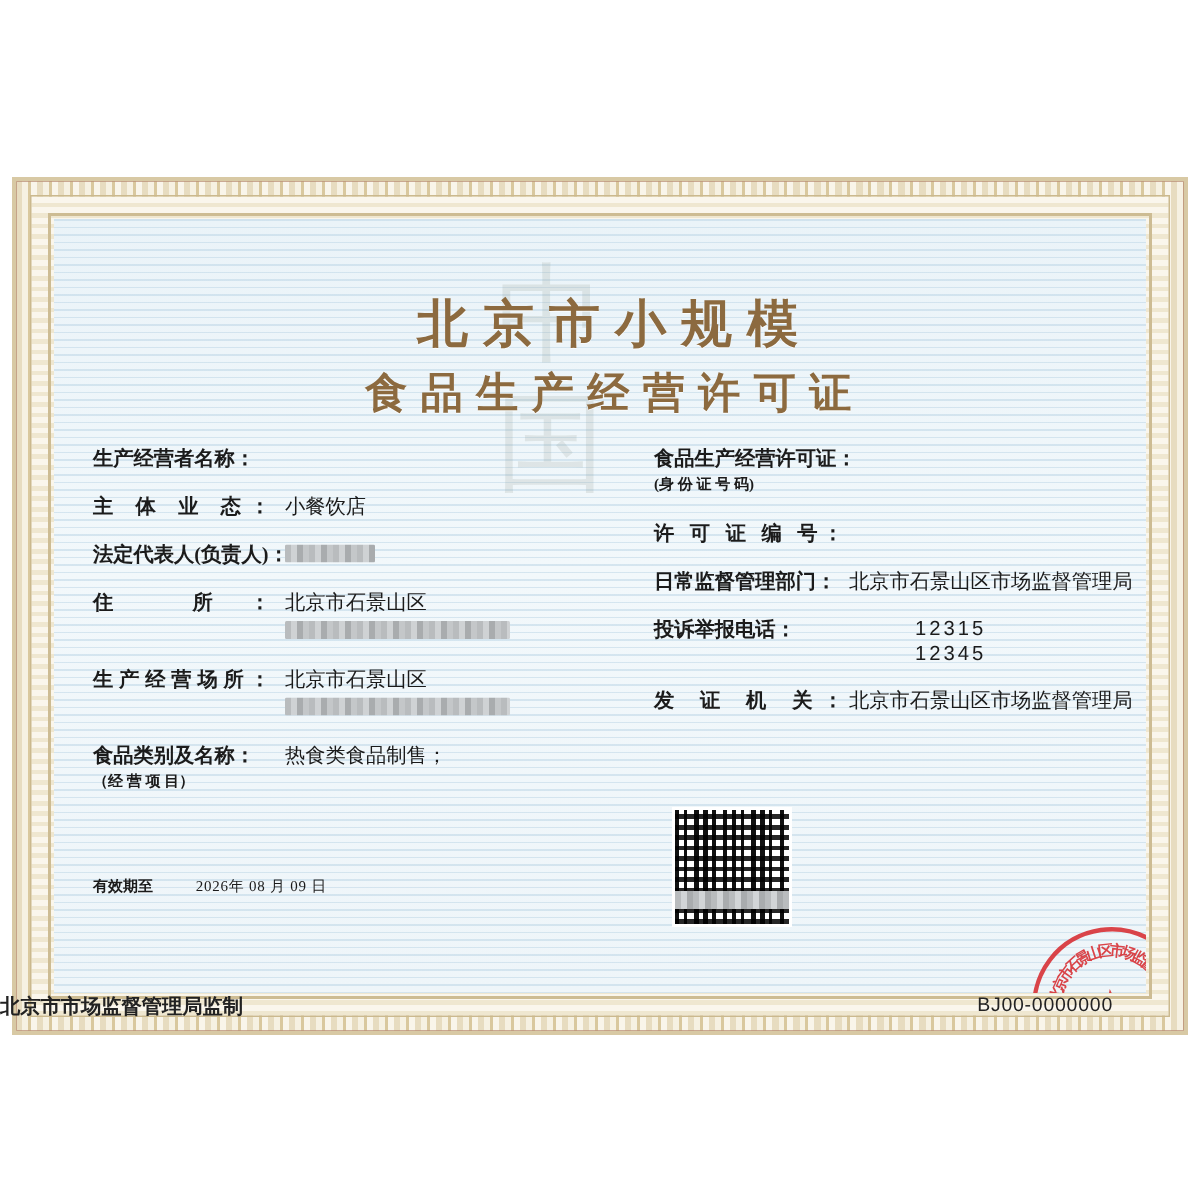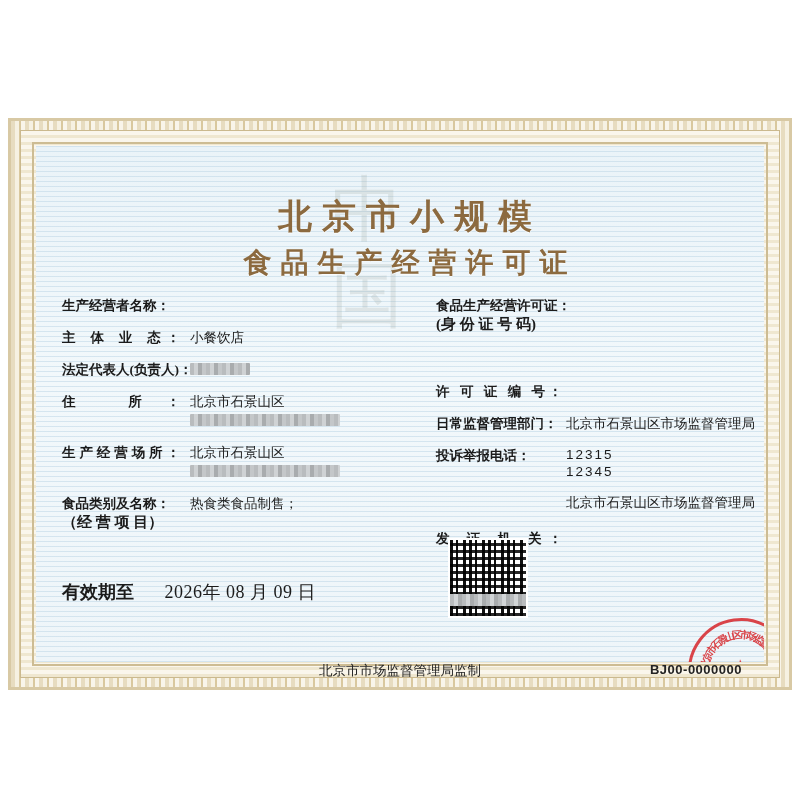--- a/index.html
+++ b/index.html
@@ -144,24 +144,24 @@
     flex: 1 1 auto;
     line-height: 19px;
     word-break: break-all;
   }
   .just {
     display: inline-block;
     text-align: justify;
     text-align-last: justify;
   }
   .just-120 { width: 118px; }
-  .just-126 { width: 126px; margin-top: 36px; }
+  .just-126 { width: 126px; }
   .sub-label {
     font-weight: bold;
-    font-size: 15px;
+    font-size: 10px;
     line-height: 18px;
   }
 
   
   .redact {
     display: inline-block;
     height: 12px;
     vertical-align: -1px;
     background:
       repeating-linear-gradient(90deg,
@@ -172,20 +172,21 @@
   }
   .r-60  { width: 60px; }
   .r-70  { width: 70px; }
   .r-150 { width: 150px; }
 
   .phone-lines {
     line-height: 17px;
     letter-spacing: 2px;
     font-family: "Liberation Sans", sans-serif;
     font-size: 13.5px;
+    margin-left: 44px;
   }
 
   
   .qr {
     position: absolute;
     left: 412px;
     top: 392px;
     width: 76px;
     height: 76px;
     background-color: #ffffff;
@@ -247,51 +248,50 @@
     margin: -7px 0 0 -7px;
     text-align: center;
     line-height: 14px;
   }
 
   
   .validity {
     position: absolute;
     left: 26px;
     top: 436px;
-    font-size: 18px;
+    font-size: 10px;
     color: #1b1b1b;
   }
   .validity .label { font-weight: bold; }
   .validity .value { margin-left: 26px; letter-spacing: 0.5px; }
 
   
   #footer {
     position: absolute;
     left: 0;
     top: 662px;
     width: 800px;
     height: 26px;
     font-size: 13.5px;
     color: #222;
   }
   .footer-center {
     position: absolute;
     left: 0;
     right: 0;
-    text-align: center;
-    font-weight: normal;
+    text-align: left;
+    font-weight: bold;
   }
   .footer-right {
     position: absolute;
     right: 58px;
     top: 0;
     font-family: "Liberation Sans", sans-serif;
     font-size: 13px;
     letter-spacing: 0.5px;
-    font-weight: bold;
   }
 </style>
 </head>
 <body>
 
 <div id="certificate">
   <div class="border-outer"></div>
   <div class="border-mid"></div>
   <div class="border-inner-line"></div>
 

